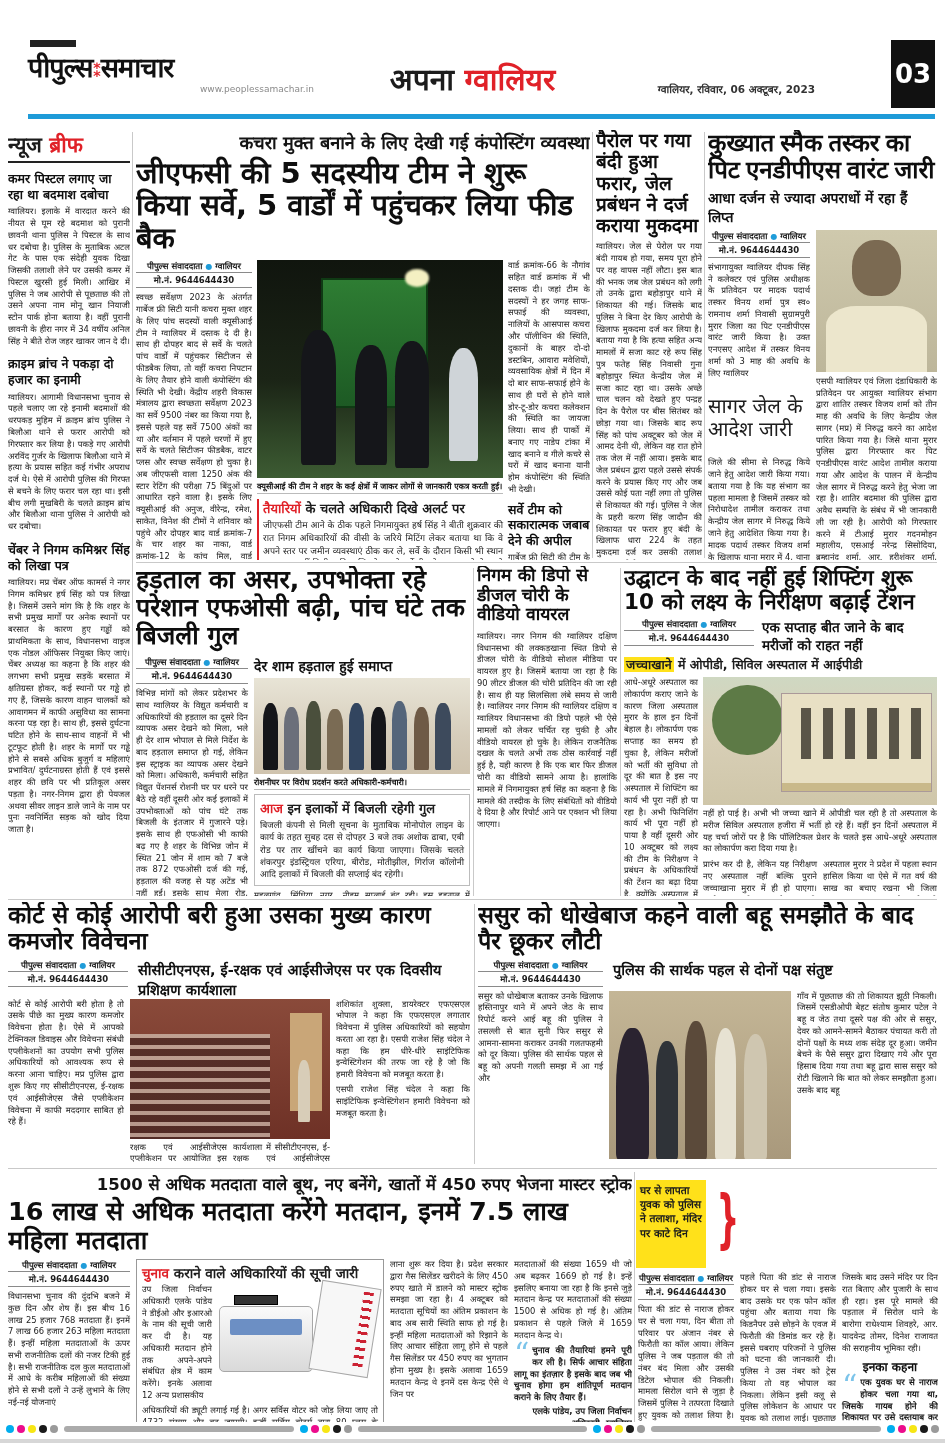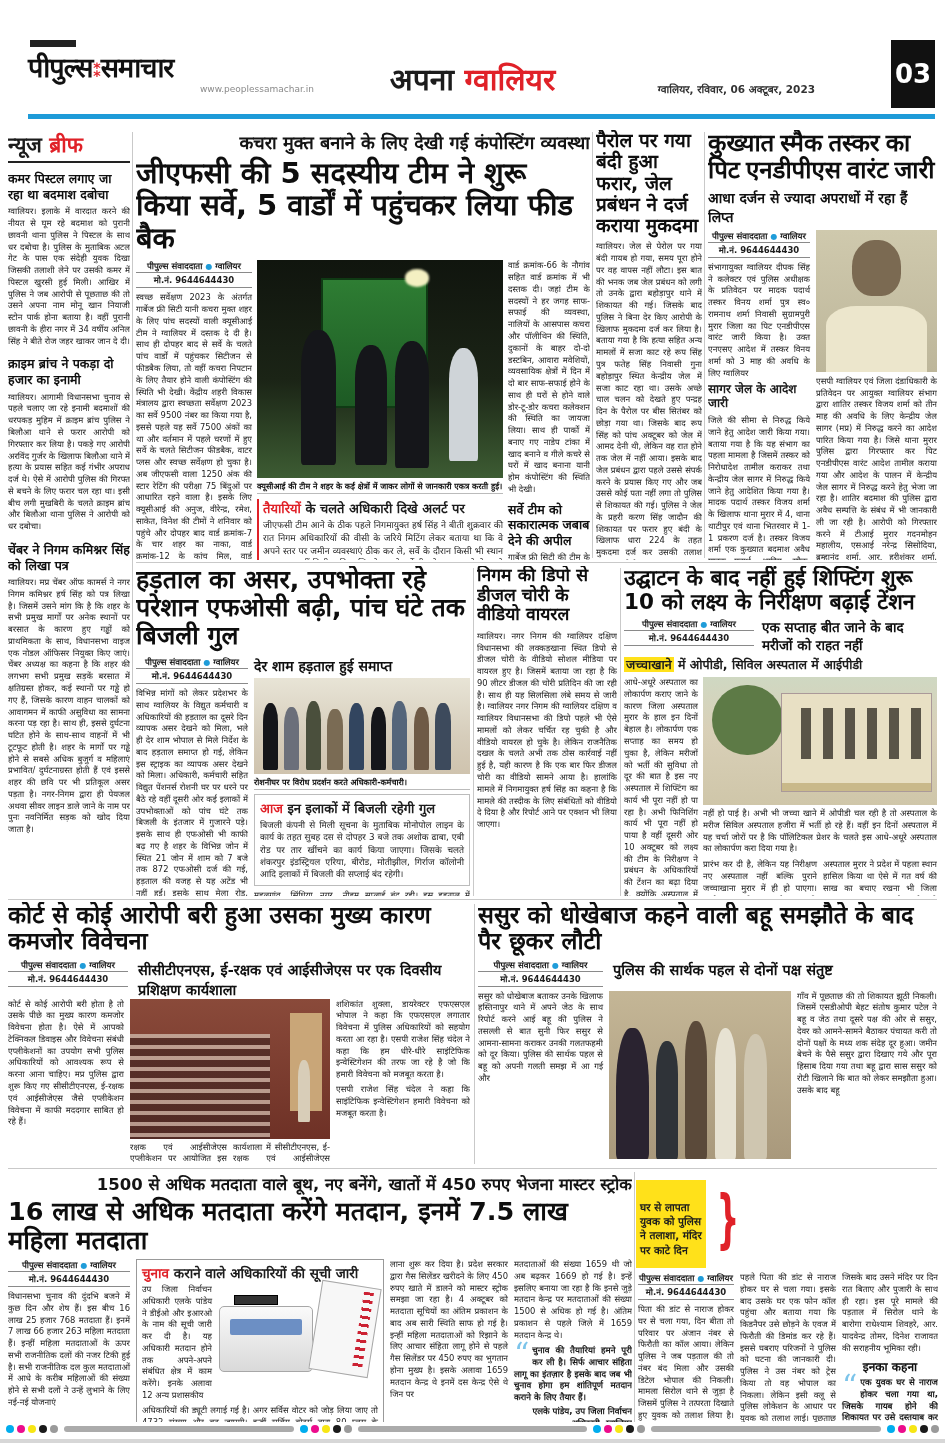--- a/index.html
+++ b/index.html
@@ -27,21 +27,21 @@
   .byl .dot{color:#1f9cd9;font-size:8px;}
   .phone{font-size:8.5px;font-weight:bold;text-align:center;border-bottom:1px solid #8a8a8a;padding:1px 0 2px;margin-bottom:4px;}
   .caption{font-size:8px;font-weight:bold;color:#111;border-bottom:1px solid #bbb;padding:2px 0;}
   .subhead{font-weight:bold;color:#101010;}
   .boxed{border:1px solid #bcbcbc;padding:4px 5px;}
   .boxhead{font-size:13px;font-weight:bold;margin-bottom:2px;}
   .redword{color:#e02128;}
   .quote .qicon{float:left;color:#7cc4ea;font-size:30px;line-height:18px;margin-right:3px;font-family:"DejaVu Serif",serif;}
   .qtext{font-size:8.6px;font-weight:bold;text-align:justify;line-height:1.35;}
   .qby{font-size:8.6px;font-weight:bold;text-align:right;margin-top:2px;}
-  .pullquote{font-size:12px;font-weight:bold;line-height:1.15;margin:4px 0;}
+  .pullquote{font-size:20px;font-weight:normal;line-height:1.15;margin:16px 0;}
   .hlword{background:#ffe11a;padding:0 2px;}
   .row{display:flex;}
   
   .photo{position:relative;overflow:hidden;background:#cfc6b2;}
   .fig{position:absolute;background:#15161a;border-radius:45% 45% 6% 6%/28% 28% 4% 4%;}
   .ph-lead{background:linear-gradient(180deg,#10150e 0%,#1b2416 55%,#2e4426 80%,#3d5c33 100%);}
   .ph-lead .cart{position:absolute;left:26%;top:8%;width:42%;height:58%;background:linear-gradient(180deg,#2e7d33,#1d5a24);border:2px solid #0f3a14;}
   .ph-lead .lamp{position:absolute;left:60%;top:4%;width:10%;height:8%;background:#f4f0c2;border-radius:50%;filter:blur(1px);}
   .ph-strike{background:linear-gradient(180deg,#e8e4d6 0%,#d6cdbb 60%,#cfc3ae 100%);}
   .ph-portrait{background:linear-gradient(180deg,#cfc9ad,#bdb69a);}
@@ -67,21 +67,21 @@
   .evm .bu{position:absolute;right:0px;top:0px;width:58px;height:88px;background:#f7f7f7;border:1px solid #a7a7a7;transform:rotate(9deg);}
   .evm .slots{position:absolute;right:6px;top:4px;width:10px;height:78px;
       background:repeating-linear-gradient(180deg,#c23 0 3px,transparent 3px 8px);}
   
   .regrow{position:absolute;left:6px;right:6px;top:1424px;height:10px;display:flex;align-items:center;gap:6px;}
   .regrow .bar{flex:1;height:6px;background:#ababab;border-radius:3px;}
   .regrow .dots{display:flex;gap:3px;}
   .regrow .d{width:8px;height:8px;border-radius:50%;}
   .bottom-strip{position:absolute;left:0;right:0;top:1439px;height:4px;background:#d7d7d7;}
   .yellowbox{position:absolute;left:636px;top:1180px;width:70px;height:88px;background:#ffe11a;
-      font-size:10.5px;font-weight:bold;line-height:1.35;padding:20px 4px;box-sizing:border-box;}
+      font-size:10.5px;font-weight:bold;line-height:1.35;padding:3px 4px;box-sizing:border-box;}
   .redbrace{position:absolute;left:705px;top:1182px;font-size:64px;color:#e02128;transform:scaleX(.5);font-weight:bold;}
 </style>
 </head>
 <body>
 
 <div class="page">
 
   <div class="fineprint"></div>
   <div class="logo">
     <span>पीपुल्स</span><span class="sep">⁑</span><span>समाचार</span>

